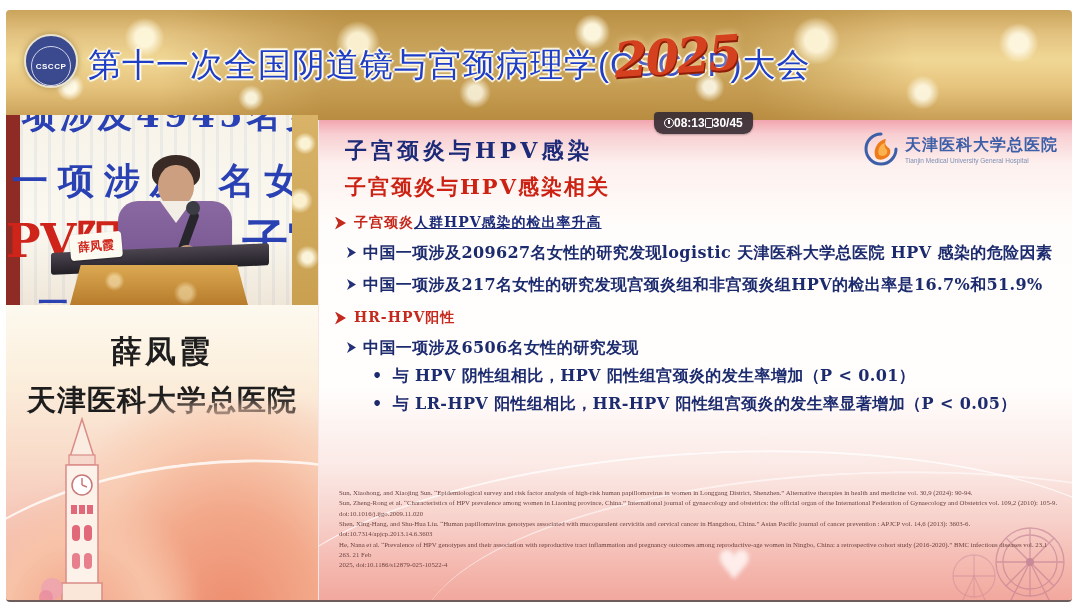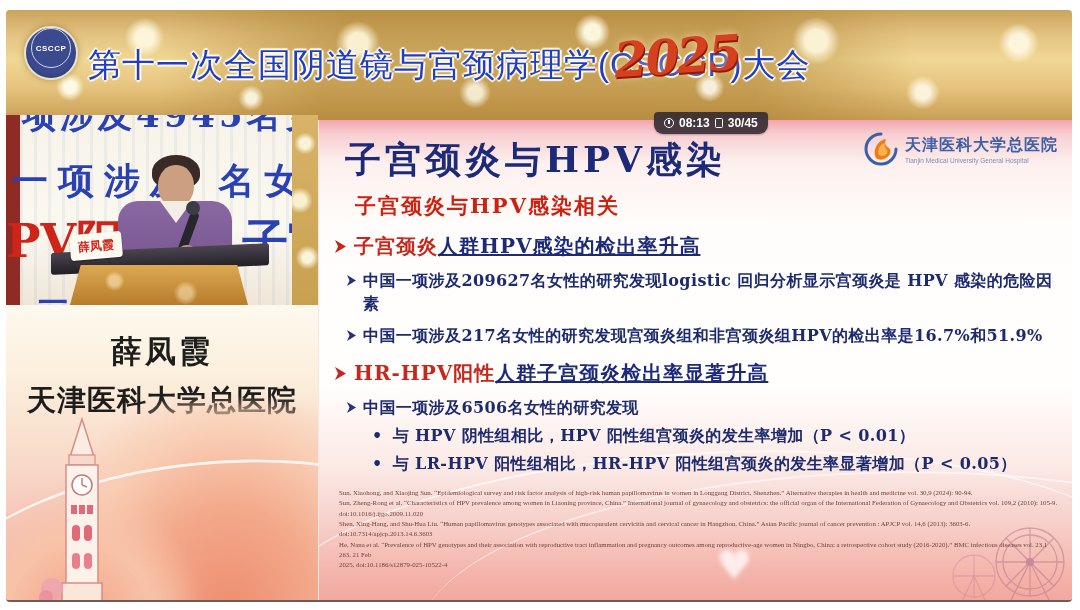--- a/index.html
+++ b/index.html
@@ -18,23 +18,23 @@
       radial-gradient(circle at 33% 30%, rgba(255,248,220,.9) 0 10px, transparent 22px),
       radial-gradient(circle at 44% 75%, rgba(255,252,235,.8) 0 7px, transparent 16px),
       radial-gradient(circle at 55% 20%, rgba(255,250,228,.95) 0 8px, transparent 18px),
       radial-gradient(circle at 66% 70%, rgba(255,253,240,.85) 0 6px, transparent 15px),
       radial-gradient(circle at 76% 28%, rgba(255,248,222,.9) 0 11px, transparent 24px),
       radial-gradient(circle at 86% 75%, rgba(255,252,235,.85) 0 7px, transparent 17px),
       radial-gradient(circle at 95% 30%, rgba(255,250,230,.9) 0 9px, transparent 20px),
       radial-gradient(circle at 50% 95%, rgba(171,126,48,.55) 0 40%, transparent 70%),
       linear-gradient(180deg,#caa45c 0%,#e3c280 22%,#f0d795 45%,#e6c47e 70%,#c89e55 100%);
   }
-  .seal { position:absolute; left:18px; top:16px; width:54px; height:54px; border-radius:50%;
+  .seal { position:absolute; left:18px; top:24px; width:54px; height:54px; border-radius:50%;
           background:radial-gradient(circle at 50% 45%, #3b4a8e 0 60%, #222f66 100%);
-          border:2px solid #e9e2cf; display:flex; align-items:flex-start; justify-content:center;
+          border:2px solid #e9e2cf; display:flex; align-items:flex-end; justify-content:center;
           box-shadow:0 0 6px rgba(120,90,30,.5); }
   .seal-inner { width:40px; height:40px; border-radius:50%; border:1px solid #cfd4ec;
           display:flex; align-items:center; justify-content:center;
           color:#fff; font-size:8px; font-weight:bold; font-family:"Liberation Sans",sans-serif; letter-spacing:.5px;}
   .banner-title { position:absolute; left:82px; top:33px; font-family:"Liberation Sans",sans-serif;
           font-weight:normal; font-size:33px; color:#1f3ec8; letter-spacing:1px; white-space:nowrap;
           text-shadow:-2px 0 1px #fffbe9, 2px 0 1px #fffbe9, 0 -2px 1px #fffbe9, 0 2px 1px #fffbe9,
                       1px 1px 1px #fffbe9,-1px -1px 1px #fffbe9; }
   .banner-year { position:absolute; left:608px; top:18px; font-size:48px; font-weight:bold;
           font-style:italic; transform:rotate(-4deg);
@@ -104,43 +104,43 @@
   .slide { position:absolute; left:313px; top:110px; width:753px; height:482px; overflow:hidden;
           background:linear-gradient(180deg,
             #f2a5af 0%, #f8cfd2 3%, #fdf0ee 9%, #fffdfb 22%, #fffefd 55%,
             #fbe9e5 72%, #f7cfc8 84%, #f4b7ae 93%, #f2a79d 100%); }
   .hospital { position:absolute; right:14px; top:12px; display:flex; align-items:center; gap:7px; }
   .hosp-text { display:flex; flex-direction:column; }
   .hosp-cn { color:#3c5fa8; font-weight:bold; font-size:16px; font-family:"Liberation Sans",sans-serif; letter-spacing:1px;}
   .hosp-en { color:#7e8fb4; font-size:6.5px; font-family:"Liberation Sans",sans-serif; margin-top:1px;}
 
   .slide-body { position:absolute; left:16px; top:16px; right:10px; }
-  .s-title { margin-left:10px; font-size:36px; font-weight:bold; color:#1c2a78; letter-spacing:4px; }
-  .s-subtitle { margin-left:20px; margin-top:7px; font-size:21px; font-weight:bold; color:#cc2213; letter-spacing:2px; }
-
-  .h1row { display:flex; align-items:center; margin-top:13px; font-size:20px; font-weight:bold; letter-spacing:1px;}
+  .s-title { margin-left:10px; font-size:22px; font-weight:bold; color:#1c2a78; letter-spacing:4px; }
+  .s-subtitle { margin-left:10px; margin-top:7px; font-size:21px; font-weight:bold; color:#cc2213; letter-spacing:2px; }
+
+  .h1row { display:flex; align-items:center; margin-top:13px; font-size:14px; font-weight:bold; letter-spacing:1px;}
   .h1row .red { color:#c5281c; } .h1row .navy { color:#1c2a78;text-decoration:underline; }
   .arrow { display:inline-block; width:11px; height:13px; margin-right:8px; flex:none;
            clip-path:polygon(0 0,100% 50%,0 100%,28% 50%); }
   .arrow.red { background:#c5281c; } .arrow.navy { background:#25307a; }
   .arrow.sm { width:9px; height:11px; margin-right:7px; margin-top:6px; }
   .item { display:flex; align-items:flex-start; margin-left:12px; margin-top:9px;
           font-size:16px; font-weight:bold; color:#1c2a6e; line-height:23px; letter-spacing:.4px;}
   .orline { margin-left:40px; margin-top:4px; font-size:16px; font-weight:bold; color:#1c2a6e; line-height:23px;}
   .dotitem { display:flex; margin-left:37px; margin-top:5px; font-size:16px; font-weight:bold;
           color:#1c2a6e; line-height:23px; letter-spacing:.4px;}
   .dot { margin-right:10px; }
 
   .refs { position:absolute; left:20px; top:368px; right:14px; font-family:"Liberation Serif",serif;
           font-size:6.8px; line-height:1.52; color:#6d4340; }
 
   
   .timer { position:absolute; left:648px; top:102px; height:22px; padding:0 10px;
           background:rgba(56,46,52,.92); border-radius:4px 4px 9px 9px;
-          display:flex; align-items:center; gap:5px; color:#fff;
+          display:flex; align-items:center; color:#fff;
           font-family:"Liberation Sans",sans-serif; font-size:12px; font-weight:bold; z-index:5;
           box-shadow:0 1px 2px rgba(0,0,0,.25); }
   .ic-clock { width:10px; height:10px; border:1.4px solid #fff; border-radius:50%; position:relative; }
   .ic-clock::after { content:""; position:absolute; left:3.4px; top:1.2px; width:1.4px; height:3.6px; background:#fff; }
   .ic-page { width:8px; height:10px; border:1.4px solid #fff; border-radius:1.5px; }
 
   
   .wave-r1 { position:absolute; left:-60px; bottom:-150px; width:900px; height:300px; border-radius:50%;
           border-top:2px solid rgba(255,255,255,.75); transform:rotate(-3deg); }
   .wave-r2 { position:absolute; left:100px; bottom:-170px; width:900px; height:300px; border-radius:50%;
@@ -257,31 +257,30 @@
       <div class="s-title">子宫颈炎与HPV感染</div>
       <div class="s-subtitle">子宫颈炎与HPV感染相关</div>
 
       <div class="h1row">
         <span class="arrow red"></span>
         <span class="red">子宫颈炎</span>
         <span class="navy">人群HPV感染的检出率升高</span>
       </div>
       <div class="item">
         <span class="arrow navy sm"></span>
-        <span>中国一项涉及209627名女性的研究发现logistic 回归分析显示宫颈炎是 HPV 感染的危险因素</span>
+        <span>中国一项涉及209627名女性的研究发现logistic 天津医科大学总医院 HPV 感染的危险因素</span>
       </div>
       <div class="item">
         <span class="arrow navy sm"></span>
         <span>中国一项涉及217名女性的研究发现宫颈炎组和非宫颈炎组HPV的检出率是16.7%和51.9%</span>
       </div>
 
       <div class="h1row">
         <span class="arrow red"></span>
         <span class="red">HR-HPV阳性</span>
-        <span class="navy">人群子宫颈炎检出率显著升高</span>
       </div>
       <div class="item">
         <span class="arrow navy sm"></span>
         <span>中国一项涉及6506名女性的研究发现</span>
       </div>
       <div class="dotitem">
         <span class="dot">•</span>
         <span>与 HPV 阴性组相比，HPV 阳性组宫颈炎的发生率增加（P &lt; 0.01）</span>
       </div>
       <div class="dotitem">

